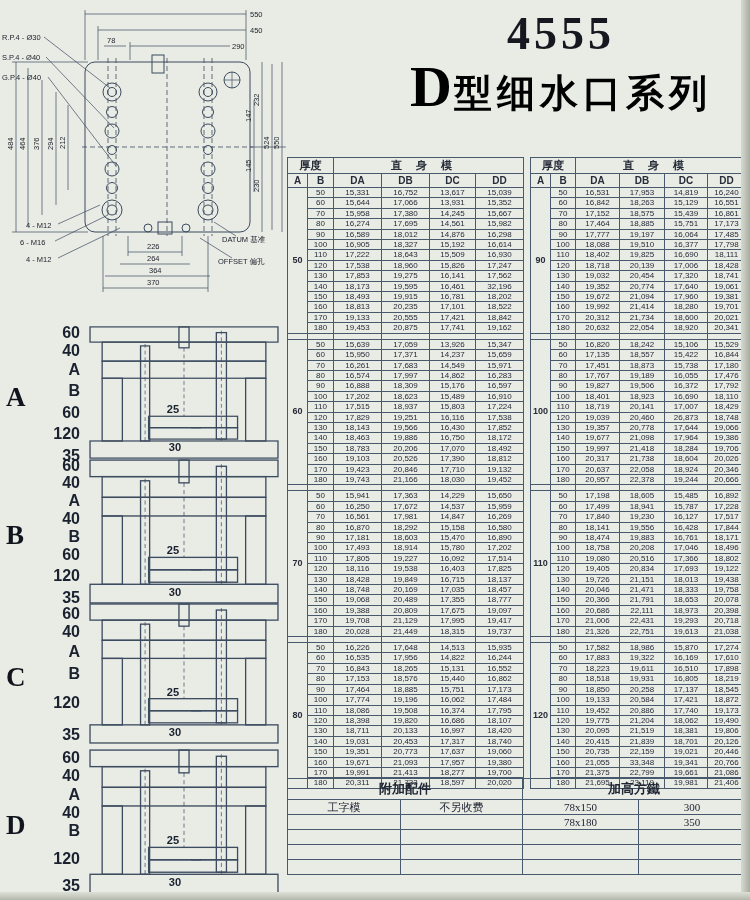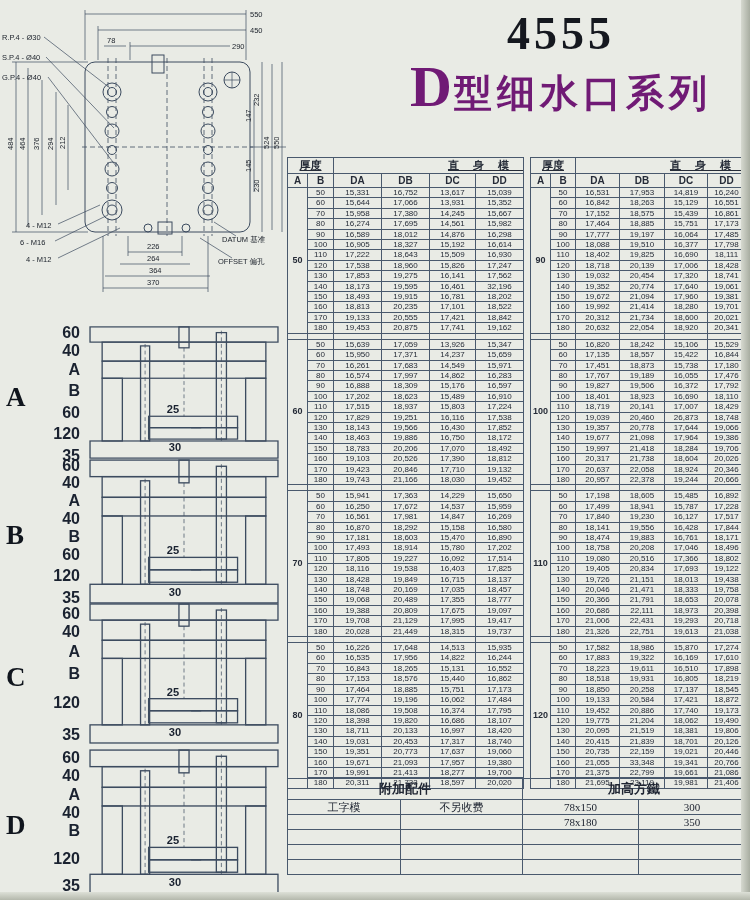--- a/index.html
+++ b/index.html
@@ -5,33 +5,33 @@
   html,body{margin:0;padding:0;background:#c8ccc2;}
   .page{position:relative;width:750px;height:900px;background:#e9ebe5;overflow:hidden;
         font-family:"Liberation Sans",sans-serif;color:#232a36;}
   .edge-r{position:absolute;right:0;top:0;width:9px;height:100%;
           background:linear-gradient(to right,#d6d9d0,#a8ada1);}
   .edge-b{position:absolute;left:0;bottom:0;width:100%;height:8px;
           background:linear-gradient(to bottom,#dde0d7,#b4b8ac);}
   
   .title-block{position:absolute;left:378px;top:8px;width:366px;text-align:center;}
   .title-number{font:bold 46px/52px "Liberation Serif",serif;color:#15181f;letter-spacing:4px;}
-  .title-series{font:bold 38px/54px "Liberation Serif",serif;color:#701a75;letter-spacing:5px;white-space:nowrap;text-align:center;}
+  .title-series{font:bold 38px/54px "Liberation Serif",serif;color:#000000;letter-spacing:5px;white-space:nowrap;text-align:center;}
   .title-series .big-d{font-size:58px;letter-spacing:2px;}
   
   .drawing{position:absolute;left:0;top:0;}
   .drawing text{fill:#20262f;font-family:"Liberation Sans",sans-serif;}
   .dt{font-size:7.5px;}
   .lbl{font-size:7.5px;}
   
   .spec{position:absolute;border-collapse:collapse;table-layout:fixed;}
   .spec th,.spec td{border:1px solid #49596d;padding:0;text-align:center;
       font:8px/9.4px "Liberation Sans",sans-serif;color:#262c38;overflow:hidden;white-space:nowrap;}
-  .spec thead tr:first-child th{font:bold 11px/15px "Liberation Serif",serif;height:15px;text-decoration:underline;}
-  .spec thead tr:first-child th.body-h{letter-spacing:14px;text-align:right;}
+  .spec thead tr:first-child th{font:bold 11px/15px "Liberation Serif",serif;height:15px;}
+  .spec thead tr:first-child th.body-h{letter-spacing:14px;}
   .spec thead tr:last-child th{font:bold 10px/13px "Liberation Sans",sans-serif;height:13px;}
   .spec td{height:9.4px;}
   .spec td.acell{font-size:9px;font-weight:bold;}
   .spec tr.gap td{height:5px;}
   #left-table{left:287px;top:157px;}
   #right-table{left:530px;top:157px;}
   
   .diagram{position:absolute;left:0;width:287px;}
   .diagram .letter{position:absolute;left:6px;top:42%;font:bold 27px "Liberation Serif",serif;color:#10151d;}
   .diagram .dimlabel{position:absolute;width:42px;text-align:right;

